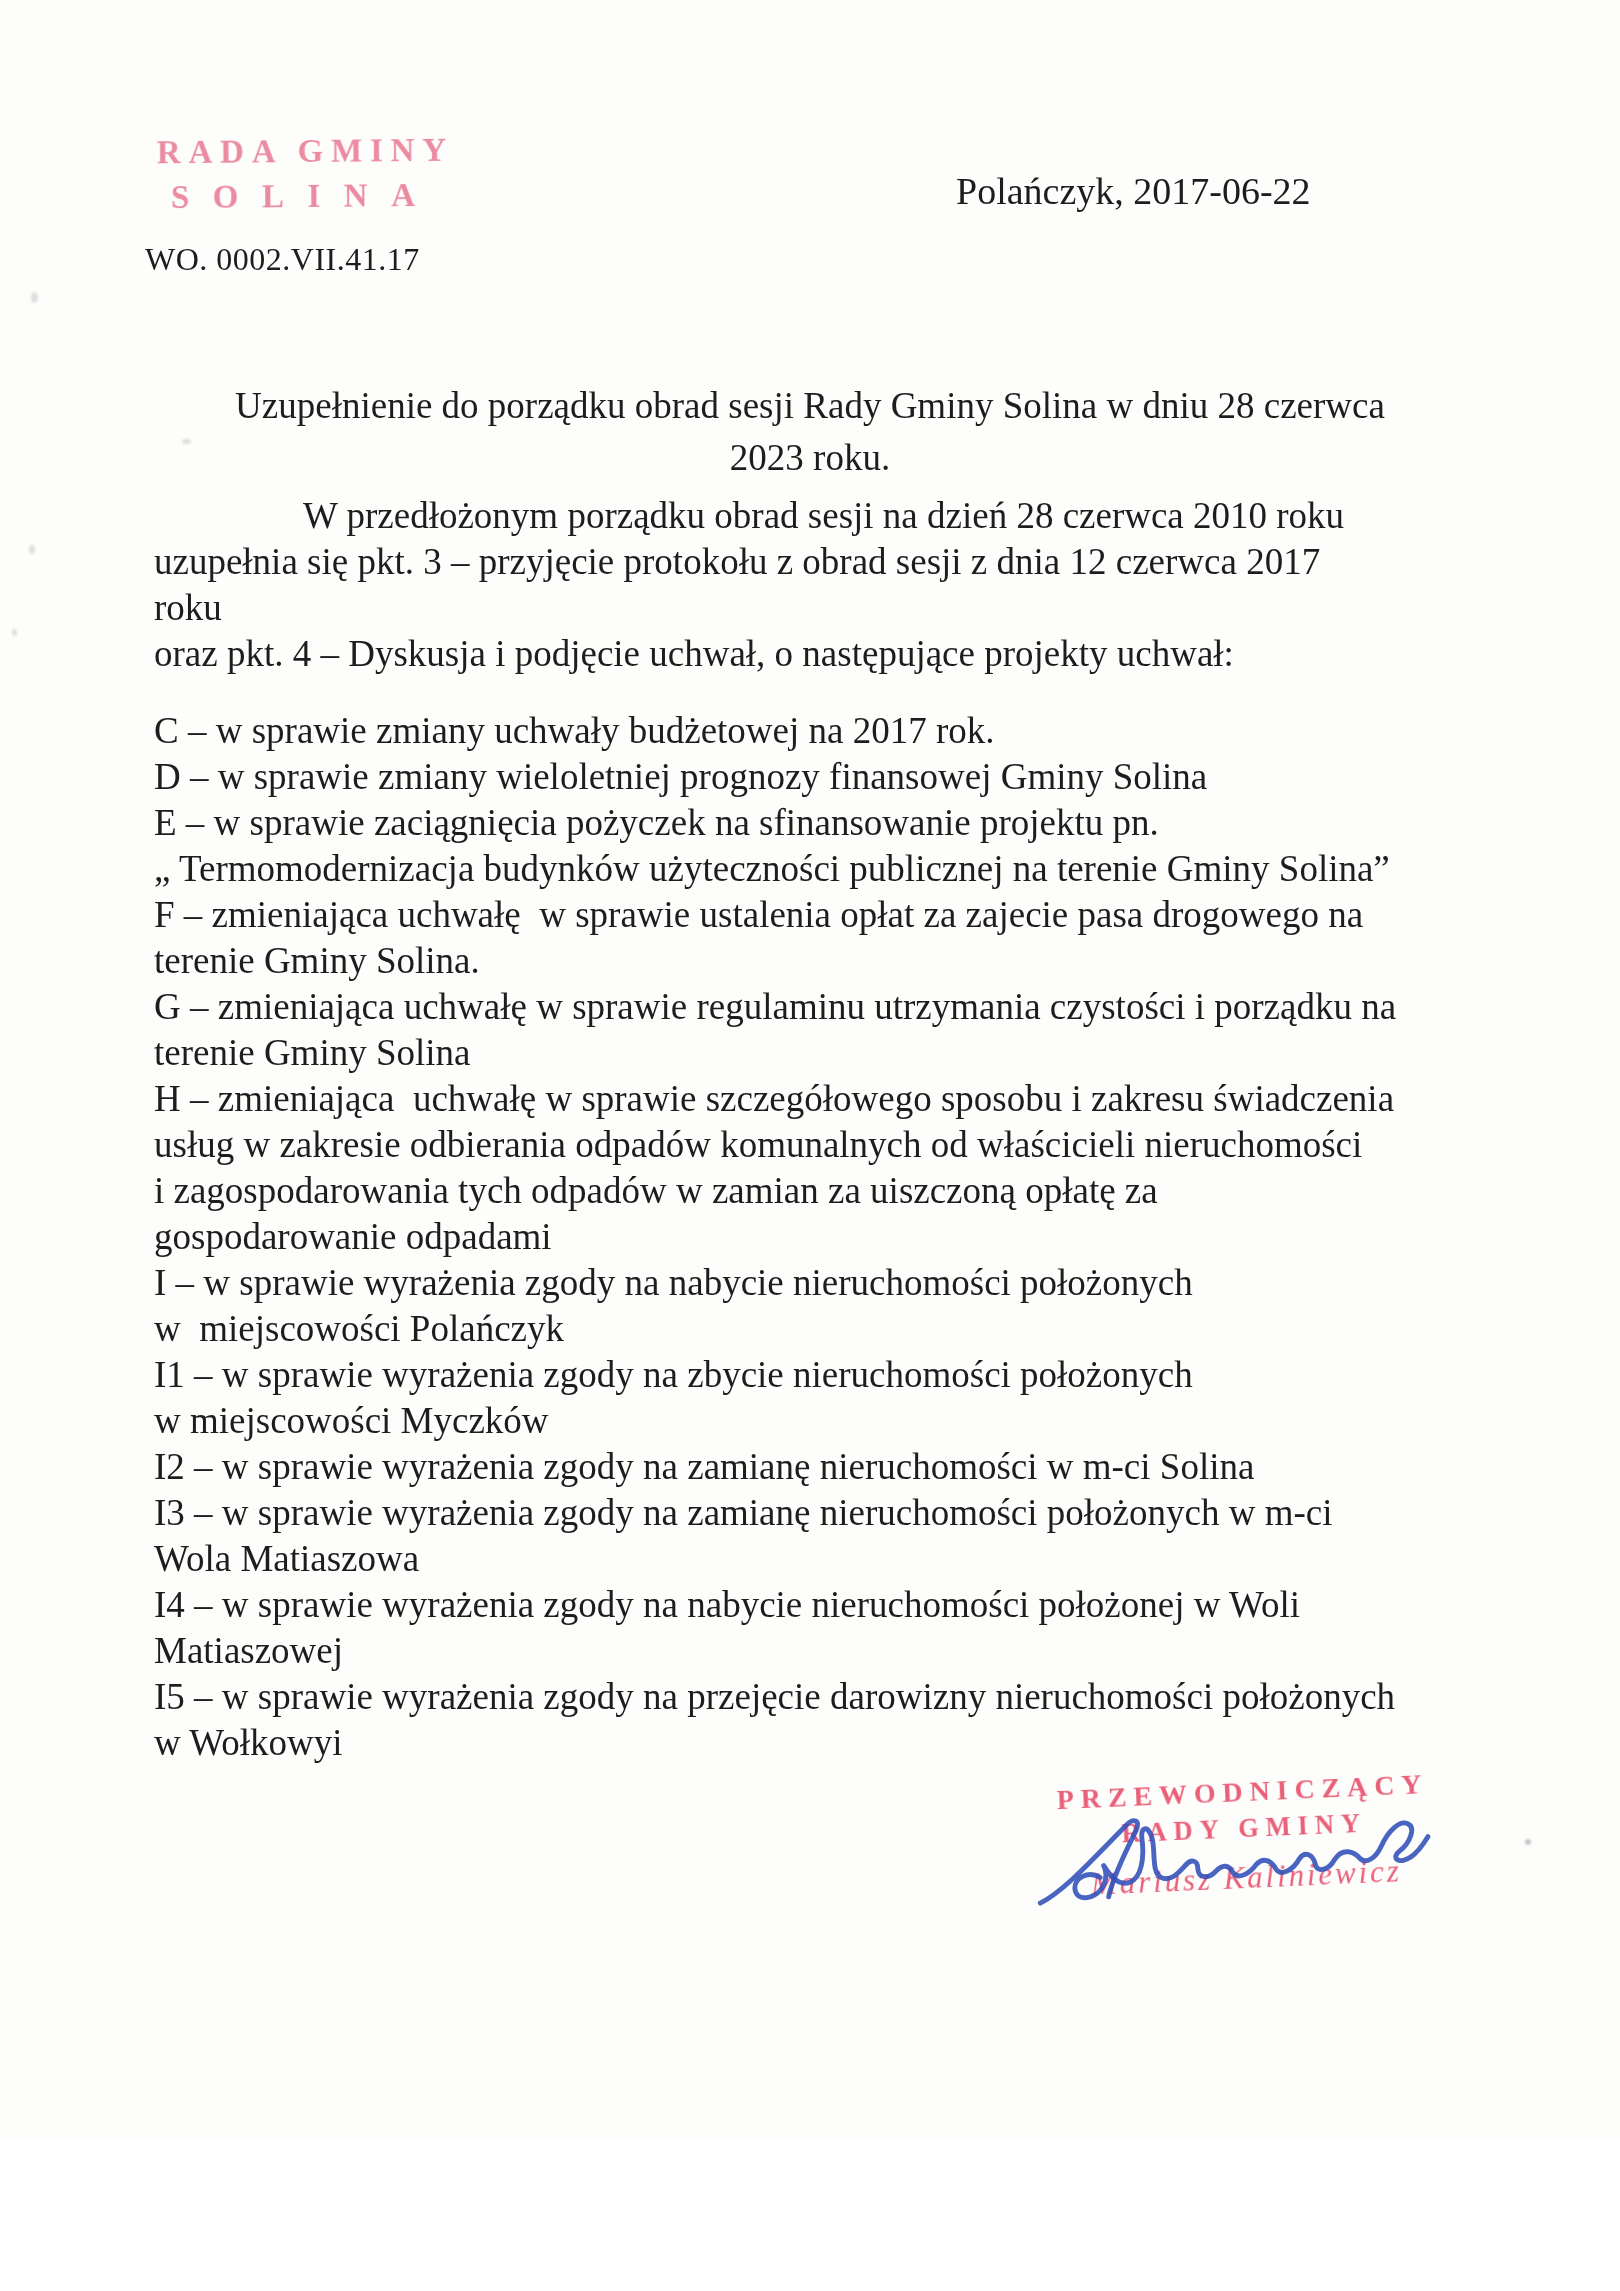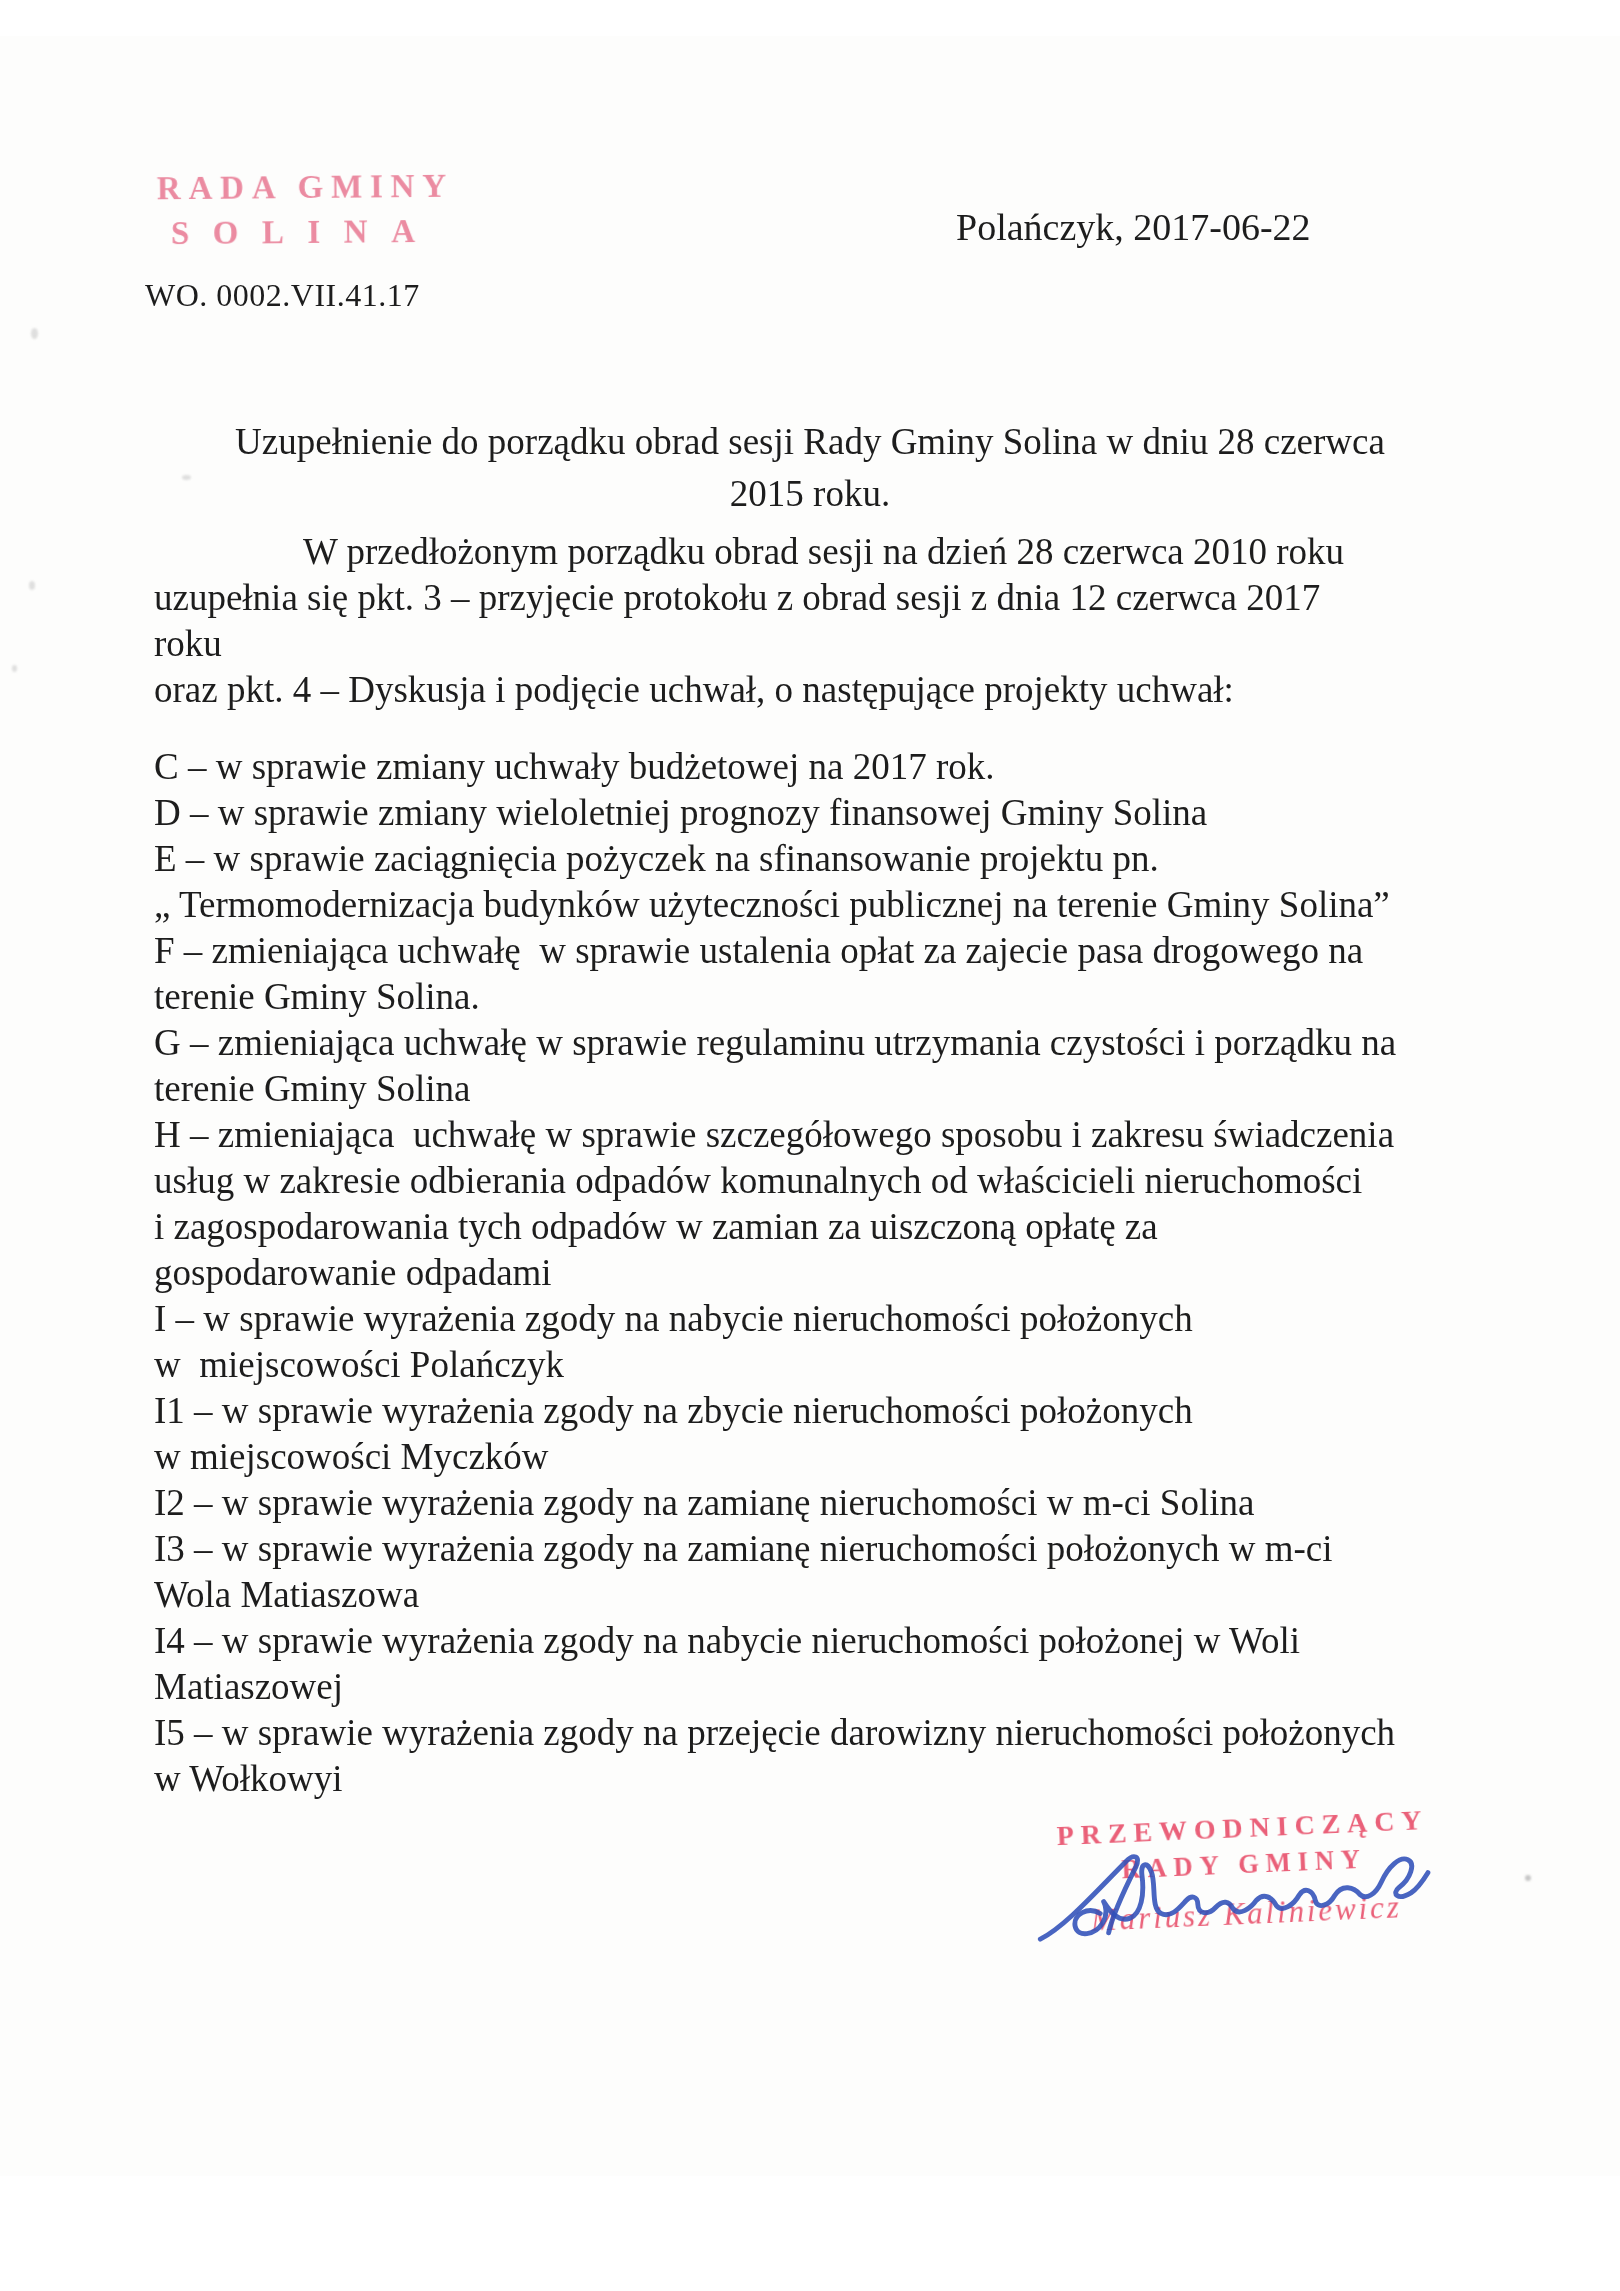--- a/index.html
+++ b/index.html
@@ -9,21 +9,20 @@
     background: #ffffff;
   }
   .page {
     position: relative;
     width: 1620px;
     height: 2140px;
     background: #fdfdfc;
     overflow: hidden;
     font-family: "Liberation Serif", serif;
     color: var(--ink, #1d1d1d);
-    margin-top: 36px;
   }
 
   
   .stamp-top {
     position: absolute;
     left: 157px;
     top: 133px;
     color: var(--stamp-red, #e87892);
     font-family: "Liberation Serif", serif;
     font-weight: bold;
@@ -136,21 +135,21 @@
     <div class="l1">RADA GMINY</div>
     <div class="l2">SOLINA</div>
   </div>
 
   <div class="reference">WO. 0002.VII.41.17</div>
 
   <div class="dateline">Polańczyk, 2017-06-22</div>
 
   <div class="title-block">
     <div>Uzupełnienie do porządku obrad sesji Rady Gminy Solina w dniu 28 czerwca</div>
-    <div>2015 roku.</div>
+    <div>2023 roku.</div>
   </div>
 
   <div class="paragraph-block">
       <div class="doc-line indent"><span>W przedłożonym porządku obrad sesji na dzień 28 czerwca 2010 roku</span></div>
       <div class="doc-line"><span>uzupełnia się </span><span class="bold">pkt. 3</span><span> – przyjęcie protokołu z obrad sesji z dnia 12 czerwca 2017</span></div>
       <div class="doc-line"><span>roku</span></div>
       <div class="doc-line"><span>oraz </span><span class="bold">pkt. 4</span><span> – Dyskusja i podjęcie uchwał, o następujące projekty uchwał:</span></div>
     </div>
 
   <div class="items-block">

